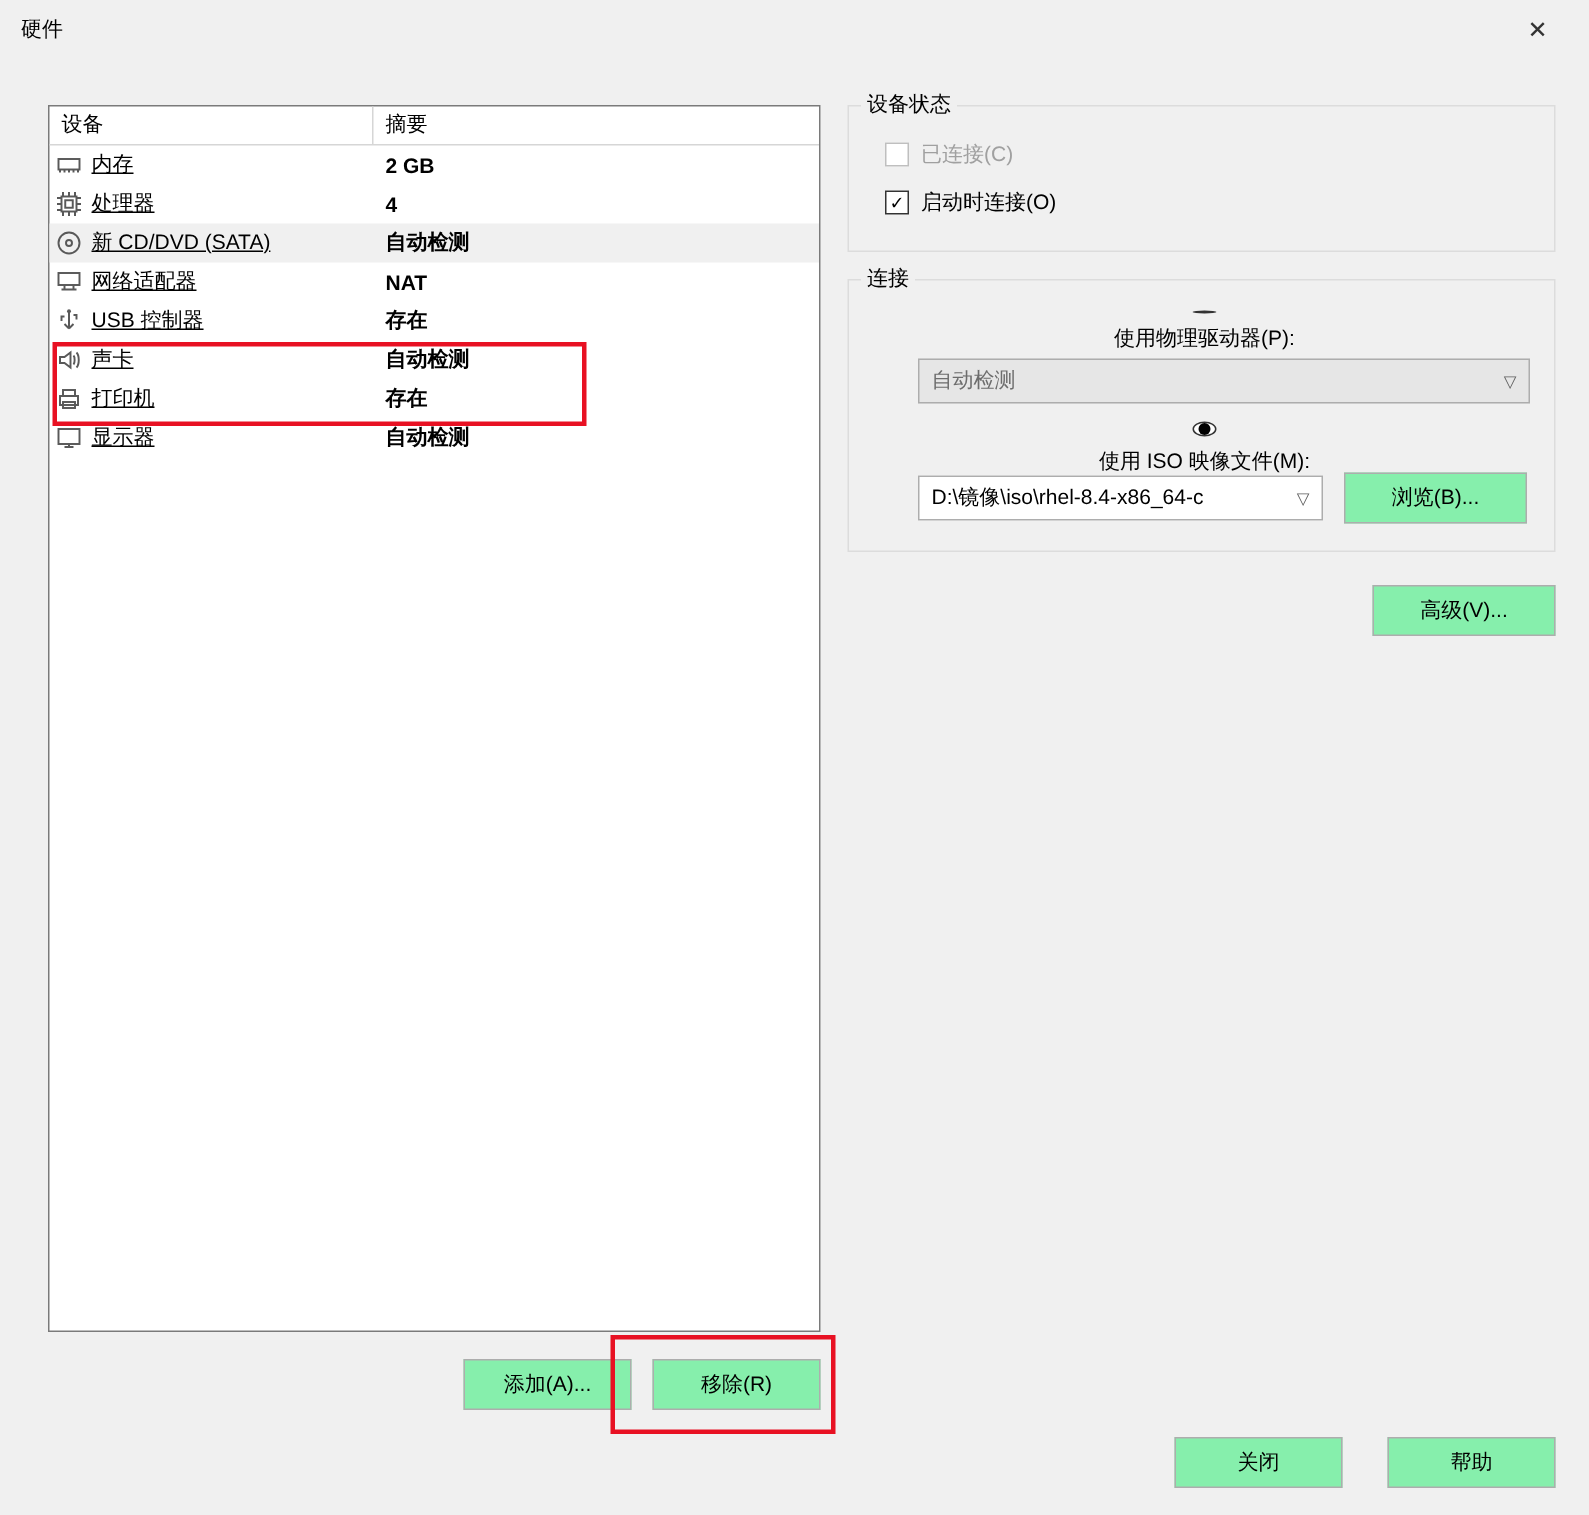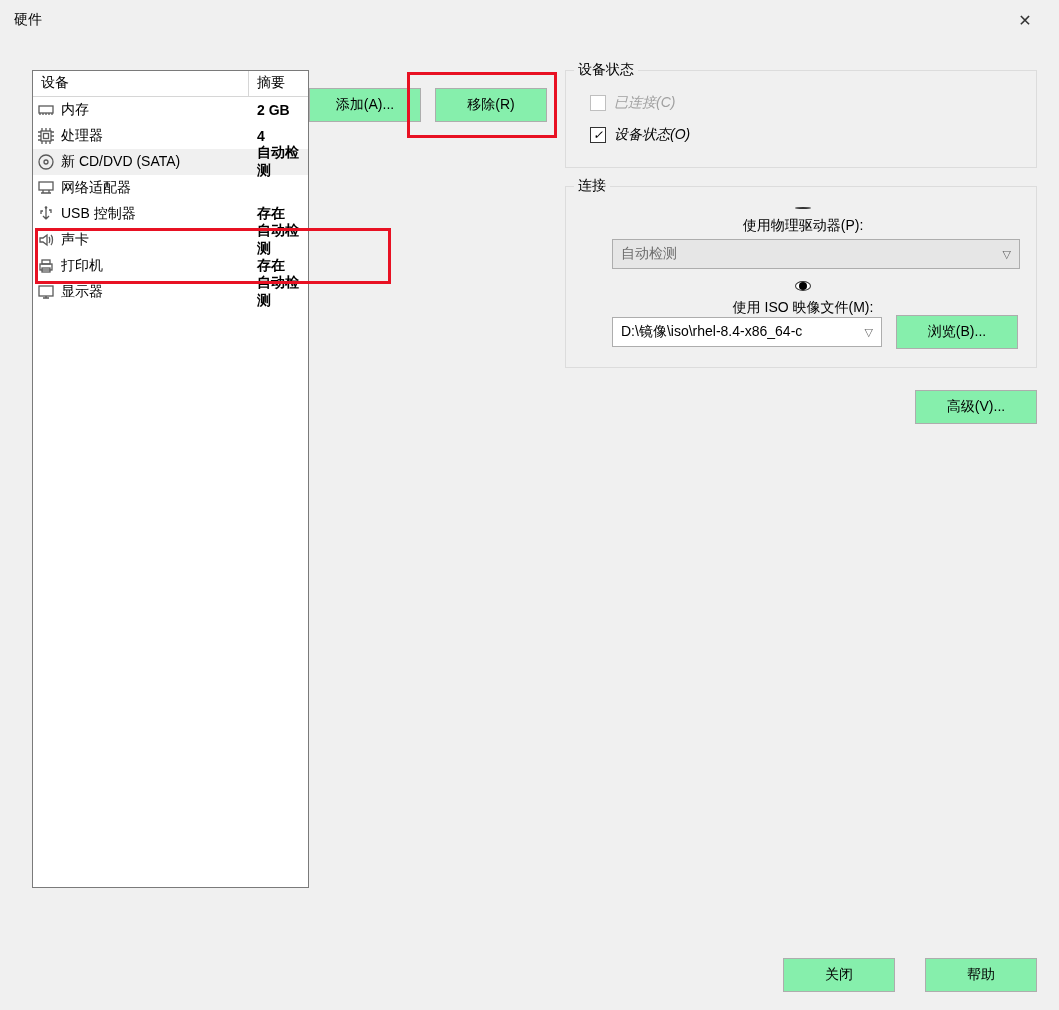--- a/index.html
+++ b/index.html
@@ -3,44 +3,44 @@
 <meta charset="utf-8">
 <style>
 * { box-sizing: border-box; margin: 0; padding: 0; font-family: "Microsoft YaHei", "Segoe UI", sans-serif; font-size: 14px; }
 body { background: #f0f0f0; width: 1059px; height: 1010px; overflow: hidden; }
 
 .titlebar { height: 40px; display: flex; align-items: center; justify-content: space-between; padding: 0 14px 0 14px; background: #f0f0f0; }
 .close-x { width: 40px; text-align: center; color: #333; font-size: 16px; cursor: pointer; }
 
 .content { padding: 30px 22px 0 32px; display: flex; gap: 18px; }
 
-.left-col { width: 586px; display: flex; flex-direction: row; position: relative; }
+.left-col { width: 586px; display: flex; flex-direction: column; position: relative; }
 
 .device-table { border: 1px solid #7a7a7a; background: #fff; height: 818px; position: relative; }
 .dt-head { display: flex; height: 26px; border-bottom: 1px solid #d6d6d6; }
 .dt-head .c1 { width: 216px; padding: 3px 8px; border-right: 1px solid #d6d6d6; }
 .dt-head .c2 { flex: 1; padding: 3px 8px; }
 .dt-row { display: flex; height: 26px; align-items: center; }
 .dt-row.sel { background: #f0f0f0; }
-.dt-row .c1 { width: 216px; display: flex; align-items: center; gap: 6px; padding-left: 4px; }
+.dt-row .c1 { width: 216px; display: flex; align-items: center; gap: 6px; padding-left: 4px; text-decoration: underline; }
 .dt-row .c2 { flex: 1; padding-left: 8px; font-weight: bold; }
 .icon { width: 18px; height: 18px; display: inline-flex; align-items: center; justify-content: center; color: #595959; flex-shrink: 0; }
 
 .hl-red1 { position: absolute; left: 2px; top: 157px; width: 356px; height: 56px; border: 3px solid #e81123; pointer-events: none; }
 
 .left-btns { display: flex; justify-content: flex-end; gap: 14px; margin-top: 14px; position: relative; height: 60px; align-items: flex-start; padding-top: 4px; padding-right: 0; }
 .btn { height: 34px; padding: 0 14px; background: #86efac; border: 1px solid #adadad; cursor: pointer; min-width: 112px; }
 .hl-red2 { position: absolute; right: -10px; top: -12px; width: 150px; height: 66px; border: 3px solid #e81123; pointer-events: none; }
 
 .right-col { flex: 1; display: flex; flex-direction: column; gap: 18px; }
 
 .groupbox { border: 1px solid #dcdcdc; padding: 14px 16px 18px; background: #f0f0f0; position: relative; }
 .groupbox-title { position: absolute; top: -10px; left: 8px; background: #f0f0f0; padding: 0 4px; color: #000; }
 
-.chk-row { display: flex; align-items: center; gap: 8px; height: 28px; margin-top: 4px; margin-left: 8px; font-style: italic; }
+.chk-row { display: flex; align-items: center; gap: 8px; height: 28px; margin-top: 4px; margin-left: 8px; }
 .chk-row.disabled { color: #a0a0a0; }
 .chkbox { width: 16px; height: 16px; border: 1px solid #333; display: inline-flex; align-items: center; justify-content: center; background: #fff; }
 .chkbox.disabled { border-color: #bfbfbf; }
 .chkmark { font-size: 12px; line-height: 1; }
 
 .radio-row { display: flex; align-items: center; gap: 8px; height: 28px; margin-left: 4px; flex-direction: column; }
 .radio { width: 16px; height: 16px; border: 1px solid #333; border-radius: 50%; display: inline-flex; align-items: center; justify-content: center; background: #fff; }
 .radio .dot { width: 8px; height: 8px; border-radius: 50%; background: #000; }
 
 .combo { height: 30px; border: 1px solid #adadad; background: #e6e6e6; display: flex; align-items: center; padding: 0 8px; justify-content: space-between; margin: 4px 0 12px 30px; width: 408px; color: #6d6d6d; }
@@ -111,20 +111,21 @@
           <div class="dt-row">
             <div class="c1">
               <span class="icon">
                 <svg width="18" height="18" viewBox="0 0 18 18">
                   <rect x="2" y="3" width="14" height="8" stroke="#595959" stroke-width="1.3" fill="none"></rect>
                   <path d="M6 11v3h6v-3M4 14h10" stroke="#595959" stroke-width="1.3" fill="none"></path>
                 </svg>
               </span>
               <span>网络适配器</span>
             </div>
+            <div class="c2"><span>NAT</span></div>
           </div>
           <div class="dt-row">
             <div class="c1">
               <span class="icon">
                 <svg width="18" height="18" viewBox="0 0 18 18">
                   <path d="M9 2v12M9 14l-3-3M9 14l3-3M6 6h-2v3M12 5h2v3" stroke="#595959" stroke-width="1.3" fill="none"></path>
                   <circle cx="9" cy="2.5" r="1.3" fill="#595959"></circle>
                 </svg>
               </span>
               <span>USB 控制器</span>
@@ -184,21 +185,21 @@
     <div class="groupbox">
       <span class="groupbox-title">设备状态</span>
       <div class="chk-row disabled">
         <span class="chkbox disabled"></span>
         <span>已连接(C)</span>
       </div>
       <div class="chk-row">
         <span class="chkbox">
             <span class="chkmark">✓</span>
           </span>
-        <span>设备状态(O)</span>
+        <span>启动时连接(O)</span>
       </div>
     </div>
 
     <div class="groupbox">
       <span class="groupbox-title">连接</span>
 
       <div class="radio-row" style="margin-top:6px;">
         <span class="radio"></span>
         <span>使用物理驱动器(P):</span>
       </div>

